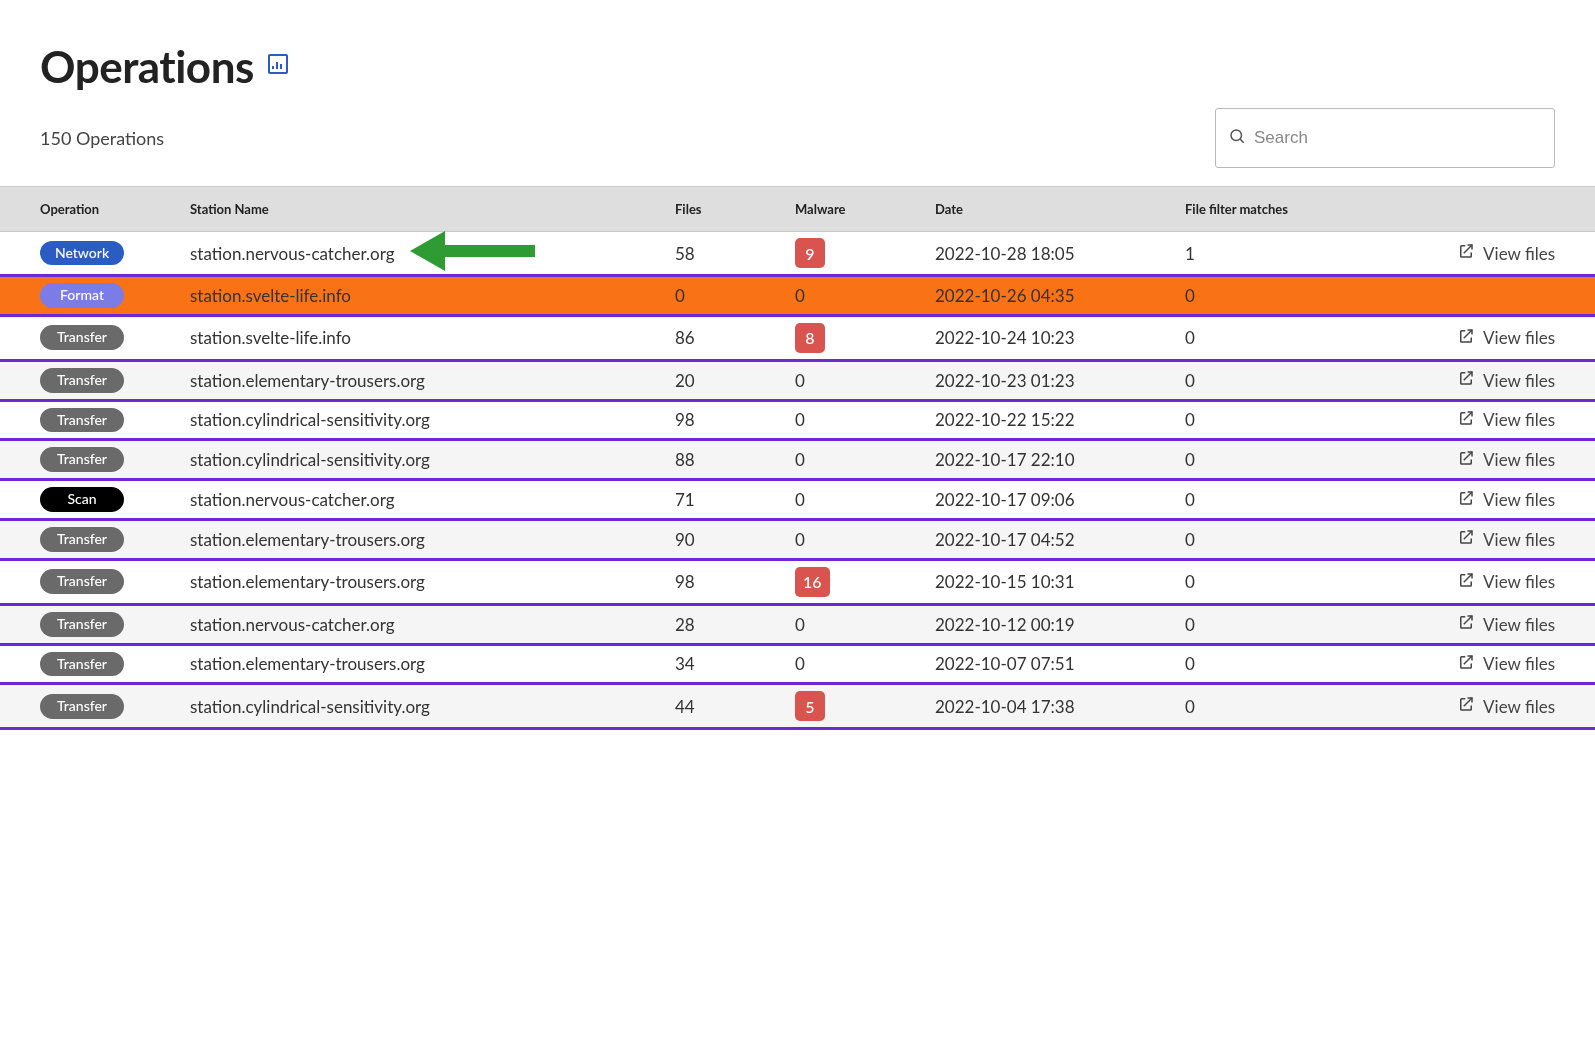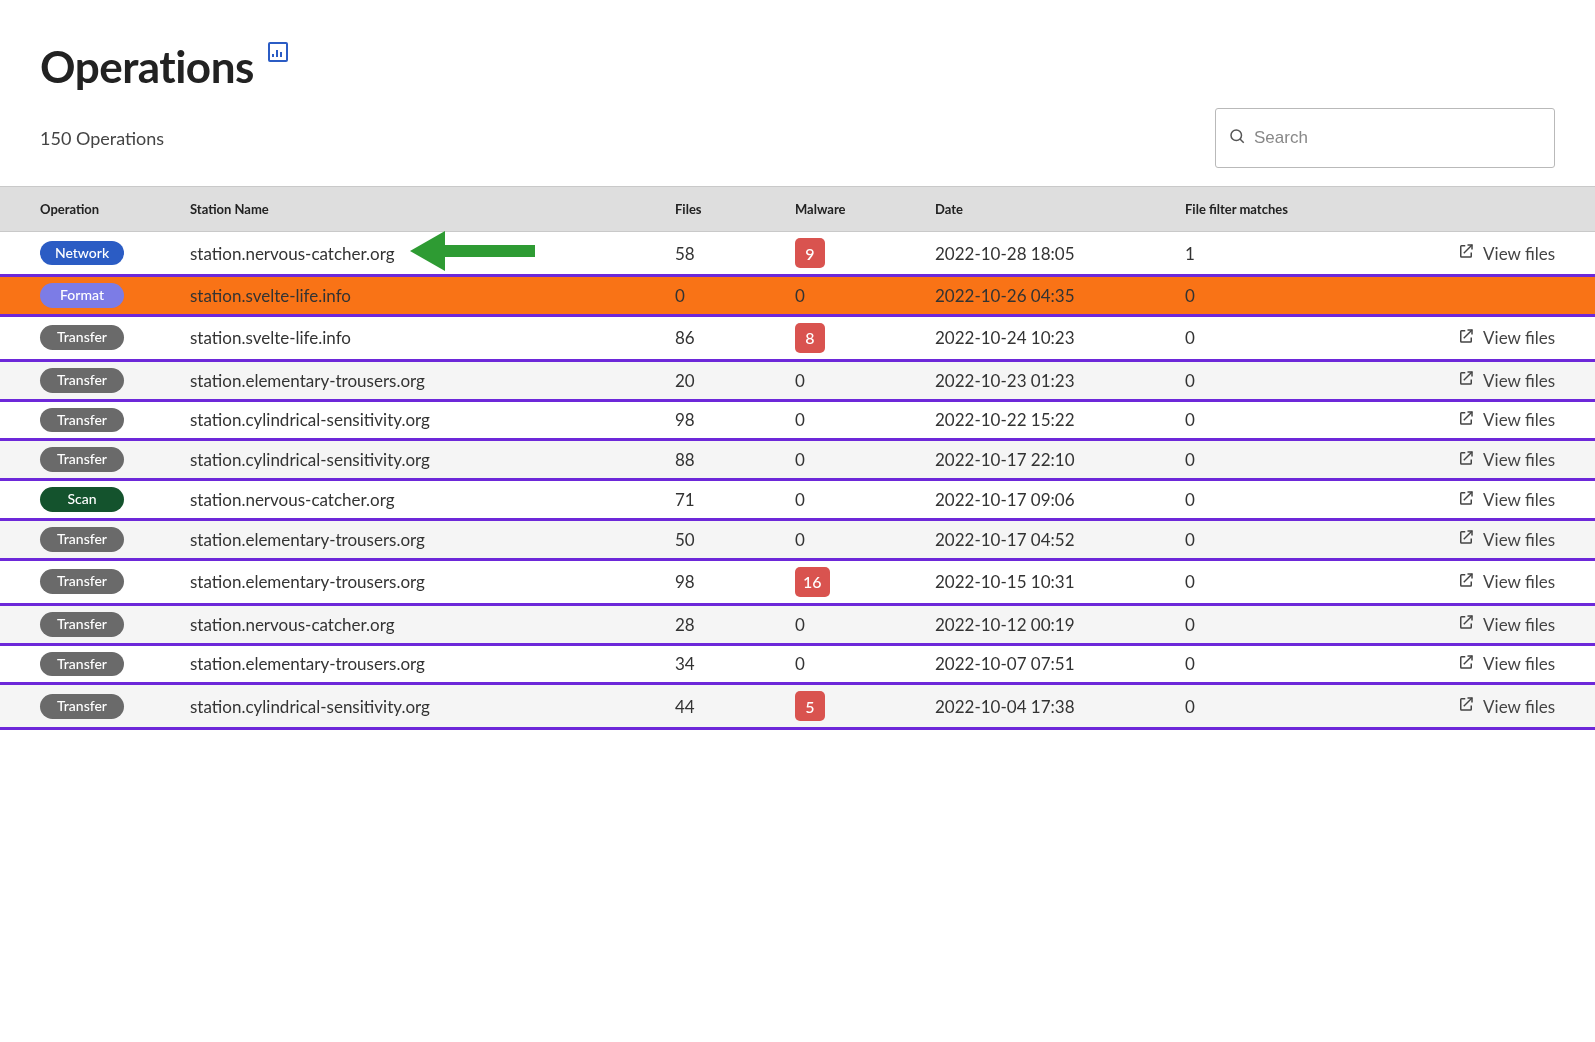--- a/index.html
+++ b/index.html
@@ -10,20 +10,21 @@
     font-size:17px;
   }
   .page {
     padding:40px 0 0 0;
   }
   .header-area {
     padding:0 40px 18px 40px;
   }
   .title-row {
     display:flex;
+    align-items:center;
     gap:12px;
     margin-bottom:16px;
   }
   .title {
     font-size:44px;
     font-weight:700;
     color:#222;
     letter-spacing:-0.5px;
   }
   .title-icon {
@@ -103,21 +104,21 @@
     color:#fff;
     font-size:14px;
     font-weight:500;
     text-align:center;
     line-height:1.2;
     min-width:84px;
   }
   .badge-network { background:#2b5cc4; }
   .badge-format  { background:#7c7ce6; }
   .badge-transfer{ background:#6a6a6a; }
-  .badge-scan    { background:#14532d; }
+  .badge-scan    { background:#000000; }
 
   .malware-zero { color:#333; }
   .malware-badge {
     display:inline-flex;
     align-items:center;
     justify-content:center;
     background:#d9534f;
     color:#fff;
     min-width:30px;
     height:30px;
@@ -292,21 +293,21 @@
                 <path d="M14 4h6v6"></path>
                 <path d="M20 4L9 15"></path>
                 <path d="M19 14v5a1 1 0 0 1-1 1H6a1 1 0 0 1-1-1V6a1 1 0 0 1 1-1h5"></path>
               </svg></span>
             <span>View files</span>
           </span></div>
       </div>
       <div class="row">
         <div><span class="badge badge-transfer">Transfer</span></div>
         <div>station.elementary-trousers.org</div>
-        <div>50</div>
+        <div>90</div>
         <div class="malware-zero">0</div>
         <div>2022-10-17 04:52</div>
         <div>0</div>
         <div class="col-right"><span class="view-files">
             <span><svg viewBox="0 0 24 24" fill="none" stroke="currentColor" stroke-width="2">
                 <path d="M14 4h6v6"></path>
                 <path d="M20 4L9 15"></path>
                 <path d="M19 14v5a1 1 0 0 1-1 1H6a1 1 0 0 1-1-1V6a1 1 0 0 1 1-1h5"></path>
               </svg></span>
             <span>View files</span>

